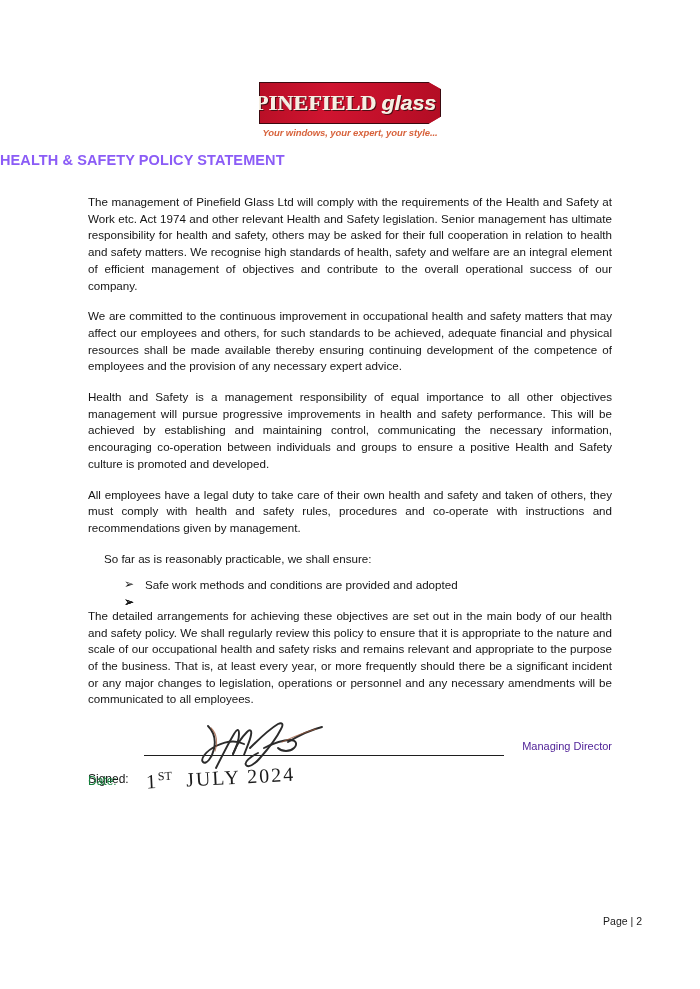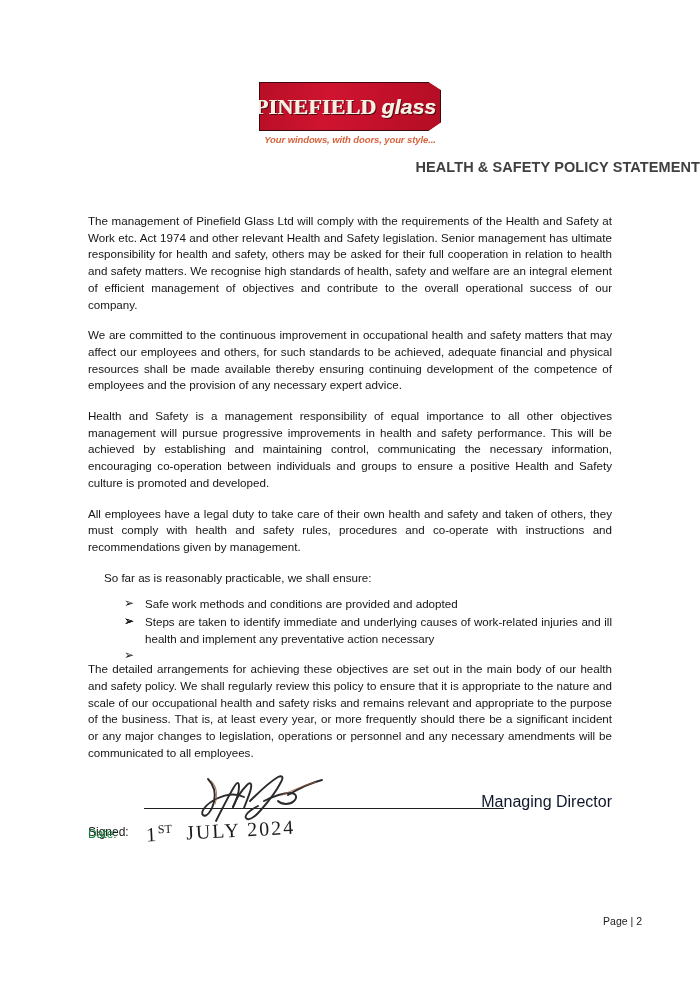--- a/index.html
+++ b/index.html
@@ -27,21 +27,21 @@
     text-align: center;
     padding-top: 82px;
   }
   .logo-wrap {
     position: relative;
     width: 182px;
     margin: 0 auto;
   }
   .logo-banner {
     position: relative;
-    height: 49px;
+    height: 42px;
     background: #c9102a;
     background-image: linear-gradient(100deg, #b80f26 0%, #cf1430 38%, #c2102a 70%, #b20d24 100%);
     border: 1px solid #3a0a10;
     box-sizing: border-box;
     -webkit-clip-path: polygon(0 0, 93% 0, 100% 17%, 100% 82%, 93% 100%, 0 100%);
     clip-path: polygon(0 0, 93% 0, 100% 17%, 100% 82%, 93% 100%, 0 100%);
     display: flex;
     align-items: center;
     justify-content: center;
   }
@@ -72,32 +72,32 @@
     margin-top: 3px;
     white-space: nowrap;
     opacity: 0.92;
   }
 
   .doc-title {
     margin-top: 14px;
     font-size: 14.5px;
     font-weight: bold;
     letter-spacing: 0.1px;
-    color: #404040;
-    text-align: right;
+    color: #8b5cf6;
+    text-align: left;
   }
 
   
   .content {
     margin: 0 auto;
     width: 524px;
     padding-top: 26px;
   }
   p.para {
-    margin: 12px 0 14px 0;
+    margin: 0 0 14px 0;
     font-size: 11.6px;
     line-height: 16.7px;
     text-align: justify;
     text-justify: inter-word;
     color: #141414;
   }
   p.para:last-of-type { margin-bottom: 0; }
 
   .lead-in {
     margin: 0 0 10px 16px;
@@ -153,22 +153,22 @@
     position: absolute;
     left: 56px;
     right: 108px;
     top: 21px;
     border-bottom: 1.4px solid #1e1e1e;
   }
   .sig-role {
     position: absolute;
     right: 0;
     top: 6px;
-    font-size: 16px;
-    color: #0f172a;
+    font-size: 11px;
+    color: #4c1d95;
   }
   .signature-ink {
     position: absolute;
     left: 104px;
     top: -16px;
     width: 180px;
     height: 54px;
     pointer-events: none;
   }
   .date-row {
@@ -212,21 +212,21 @@
 </head>
 <body>
 
 <div class="page">
 
   <div class="header">
     <div class="logo-wrap">
       <div class="logo-banner">
         <span class="logo-text"><span>PINEFIELD</span><span class="glass">glass</span></span>
       </div>
-      <div class="logo-tagline">Your windows, with doors, your style...</div>
+      <div class="logo-tagline">Your windows, your expert, your style...</div>
     </div>
 
     <div class="doc-title">HEALTH &amp; SAFETY POLICY STATEMENT</div>
   </div>
 
   <div class="content">
 
     <p class="para">The management of Pinefield Glass Ltd will comply with the requirements of the Health and Safety at Work etc. Act 1974 and other relevant Health and Safety legislation. Senior management has ultimate responsibility for health and safety, others may be asked for their full cooperation in relation to health and safety matters. We recognise high standards of health, safety and welfare are an integral element of efficient management of objectives and contribute to the overall operational success of our company.</p>
     <p class="para">We are committed to the continuous improvement in occupational health and safety matters that may affect our employees and others, for such standards to be achieved, adequate financial and physical resources shall be made available thereby ensuring continuing development of the competence of employees and the provision of any necessary expert advice.</p>
     <p class="para">Health and Safety is a management responsibility of equal importance to all other objectives management will pursue progressive improvements in health and safety performance. This will be achieved by establishing and maintaining control, communicating the necessary information, encouraging co-operation between individuals and groups to ensure a positive Health and Safety culture is promoted and developed.</p>
@@ -240,21 +240,20 @@
         <span>Safe work methods and conditions are provided and adopted</span>
       </li>
       <li>
         <span class="bullet-glyph">➢</span>
       </li>
       <li>
         <span class="bullet-glyph">➢</span>
       </li>
       <li>
         <span class="bullet-glyph">➢</span>
-        <span>Steps are taken to identify immediate and underlying causes of work-related injuries and ill health and implement any preventative action necessary</span>
       </li>
       <li>
         <span class="bullet-glyph">➢</span>
       </li>
     </ul>
 
     <p class="para">The detailed arrangements for achieving these objectives are set out in the main body of our health and safety policy. We shall regularly review this policy to ensure that it is appropriate to the nature and scale of our occupational health and safety risks and remains relevant and appropriate to the purpose of the business. That is, at least every year, or more frequently should there be a significant incident or any major changes to legislation, operations or personnel and any necessary amendments will be communicated to all employees.</p>
 
     <div class="sig-block">
 

